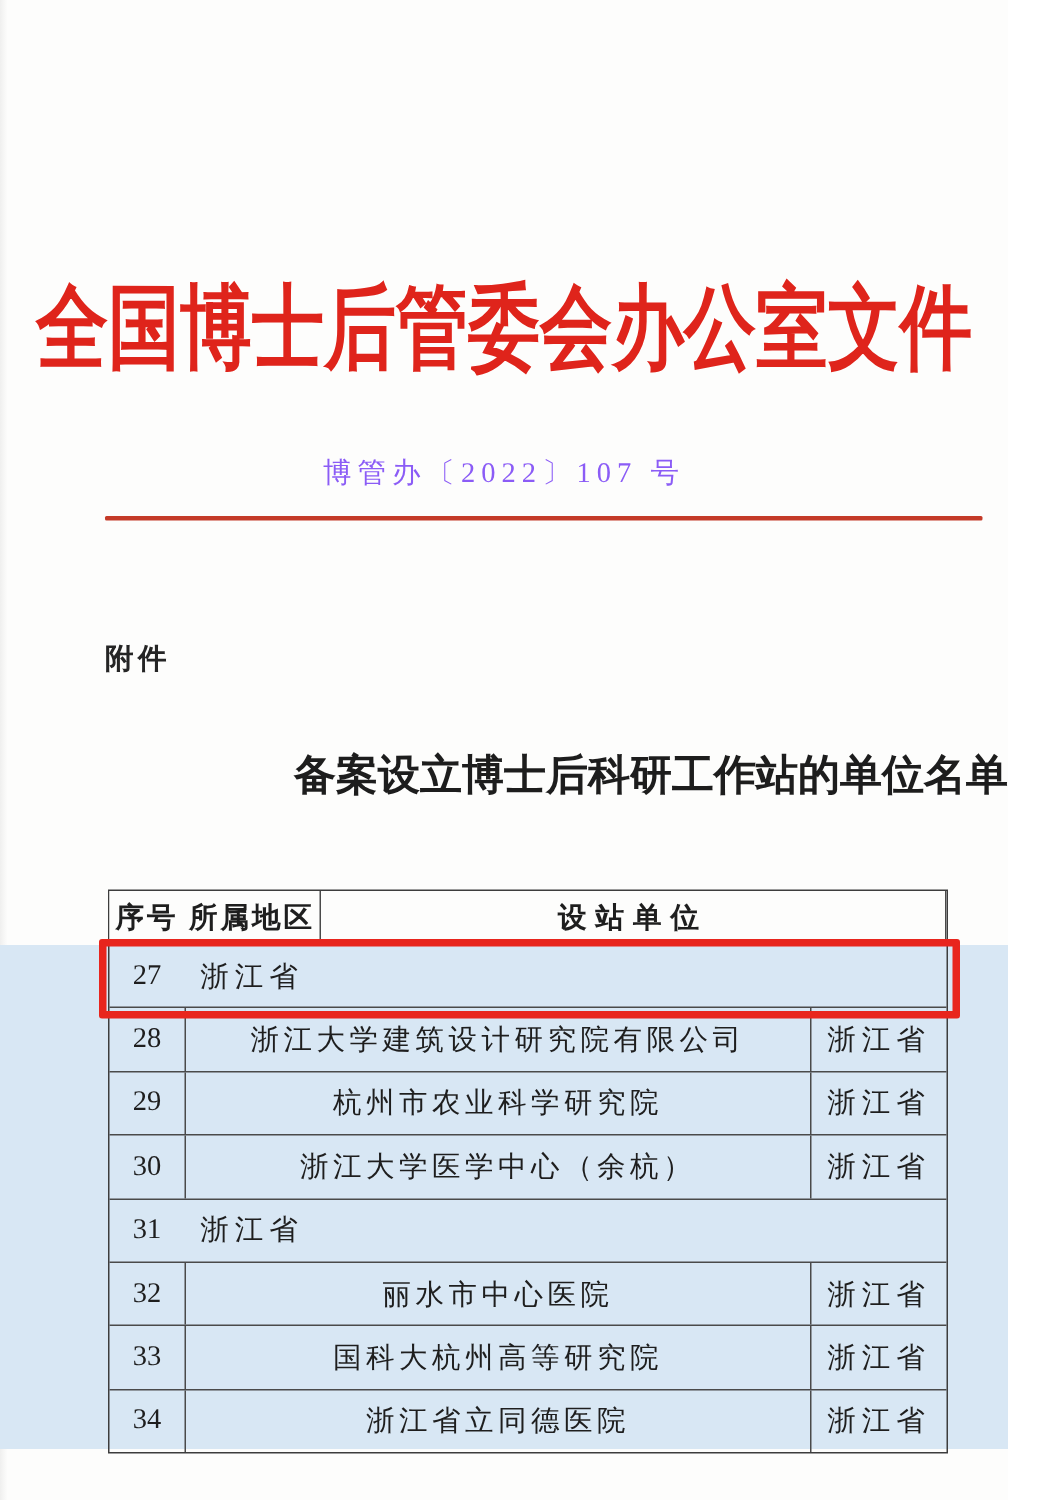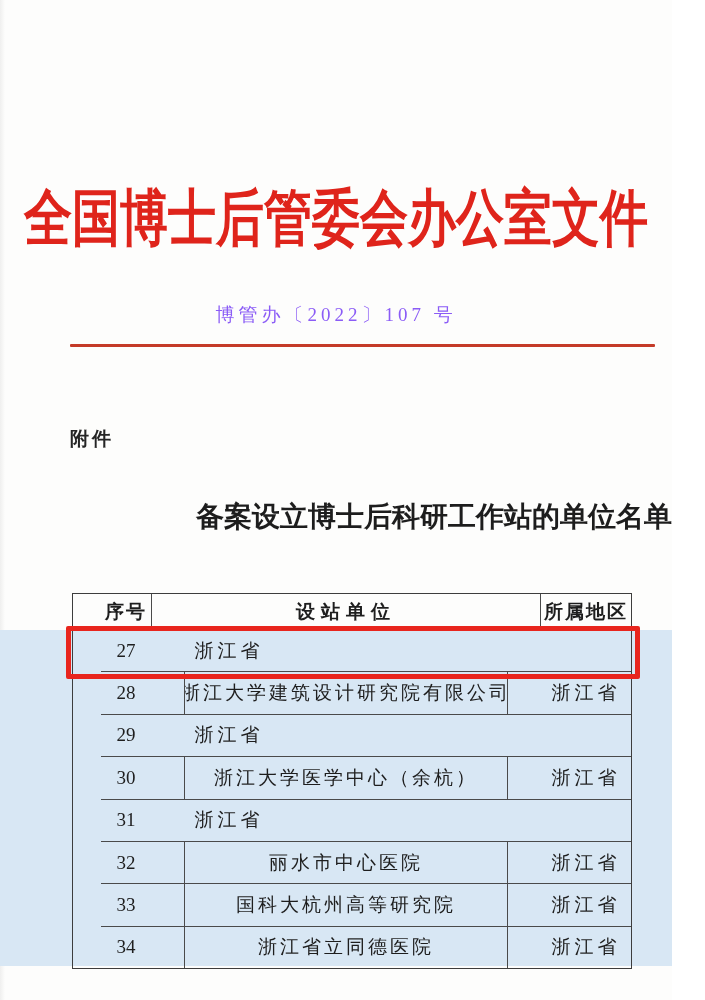--- a/index.html
+++ b/index.html
@@ -79,32 +79,31 @@
     left: 0; top: 630px;
     width: 705px; height: 336px;
     background: var(--band-blue, #d8e7f4);
   }
   .units-table {
     position: absolute;
     left: 72px; top: 593px;
     width: 560px;
     border: 1.5px solid #3d3d3d;
     box-sizing: border-box;
-    padding-left: 28px;
   }
   .t-row {
     display: flex;
     border-top: 1px solid #4a4a4a;
   }
   .t-row:first-child { border-top: none; }
   .t-row.header {
     height: 36px;
     background: #fdfdfc;
   }
-  .t-row.data { height: 41.4px; gap: 33px; }
+  .t-row.data { height: 41.4px; }
   .cell {
     display: flex;
     align-items: center;
     justify-content: center;
     font-size: 19px;
     color: #1e1e1e;
     overflow: hidden;
     white-space: nowrap;
   }
   .c-no    { width: 50px; }
@@ -138,35 +137,36 @@
 
   <div class="attachment">附件</div>
 
   <h2 class="table-title">备案设立博士后科研工作站的单位名单</h2>
 
   <div class="highlight-band"></div>
 
   <div class="units-table">
     <div class="t-row header">
       <div class="cell c-no">序号</div>
+      <div class="cell c-region">所属地区</div>
       <div class="cell c-unit">设站单位</div>
-      <div class="cell c-region">所属地区</div>
     </div>
     <div>
         <div class="t-row data">
       <div class="cell c-no">27</div>
       <div class="cell c-region">浙江省</div>
     </div>
         <div class="t-row data">
       <div class="cell c-no">28</div>
       <div class="cell c-unit">浙江大学建筑设计研究院有限公司</div>
       <div class="cell c-region">浙江省</div>
     </div>
         <div class="t-row data">
       <div class="cell c-no">29</div>
+      <div class="cell c-unit">杭州市农业科学研究院</div>
       <div class="cell c-region">浙江省</div>
     </div>
         <div class="t-row data">
       <div class="cell c-no">30</div>
       <div class="cell c-unit">浙江大学医学中心（余杭）</div>
       <div class="cell c-region">浙江省</div>
     </div>
         <div class="t-row data">
       <div class="cell c-no">31</div>
       <div class="cell c-region">浙江省</div>

